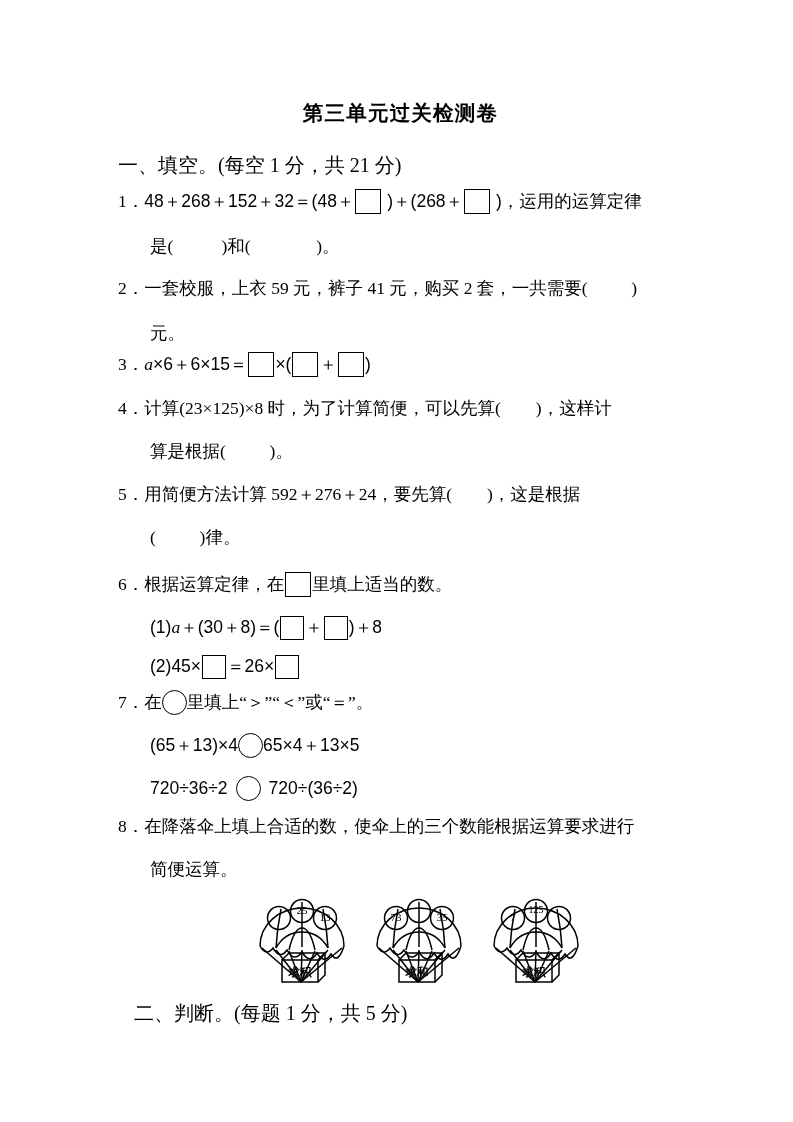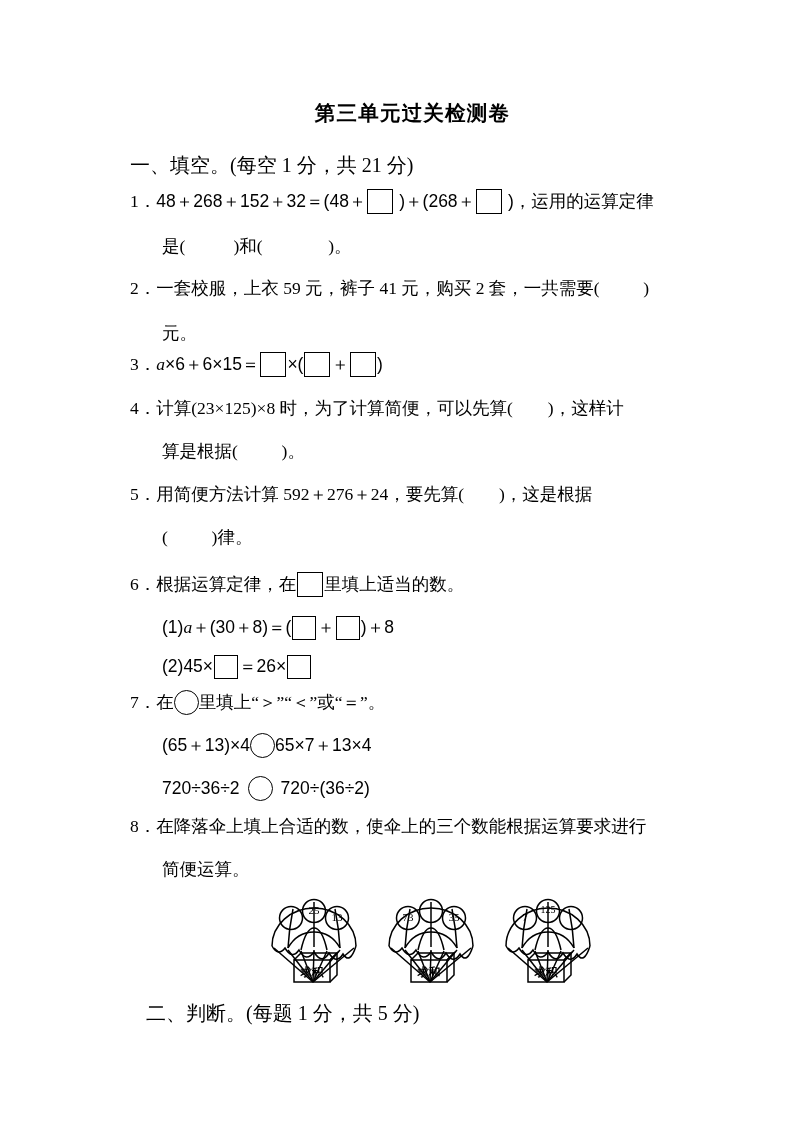--- a/index.html
+++ b/index.html
@@ -10,21 +10,21 @@
   body {
     width: 793px;
     height: 1122px;
     position: relative;
     font-family: "Liberation Serif", "DejaVu Serif", serif;
     color: #000000;
     overflow: hidden;
   }
   .page {
     position: absolute;
-    left: 16px; top: 0;
+    left: 4px; top: 0;
     width: 647px;
     height: 1122px;
   }
 
   
   .doc-title {
     position: absolute;
     left: 0;
     top: 99px;
     width: 793px;
@@ -224,21 +224,21 @@
 
   <div class="row" style="left:114px; top:690px;">
     <span class="qnum">7．</span>
     <span class="txt">在</span>
     <span class="fcirc"></span>
     <span class="txt">里填上“＞”“＜”或“＝”。</span>
   </div>
   <div class="row" style="left:146px; top:733px;">
     <span class="math">(65＋13)×4</span>
     <span class="fcirc"></span>
-    <span class="math">65×7＋13×4</span>
+    <span class="math">65×4＋13×5</span>
   </div>
   <div class="row" style="left:146px; top:776px;gap:8px;">
     <span class="math">720÷36÷2</span>
     <span class="fcirc"></span>
     <span class="math">720÷(36÷2)</span>
   </div>
 
   <div class="row" style="left:114px; top:818px;">
     <span class="qnum">8．</span>
     <span class="txt">在降落伞上填上合适的数，使伞上的三个数能根据运算要求进行</span>

